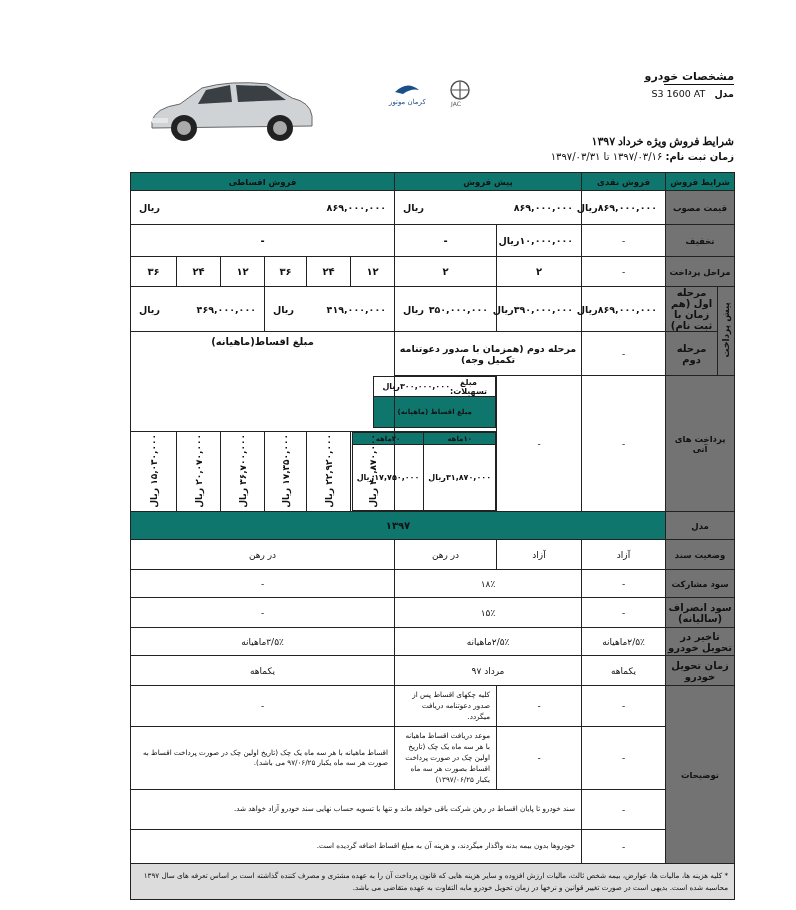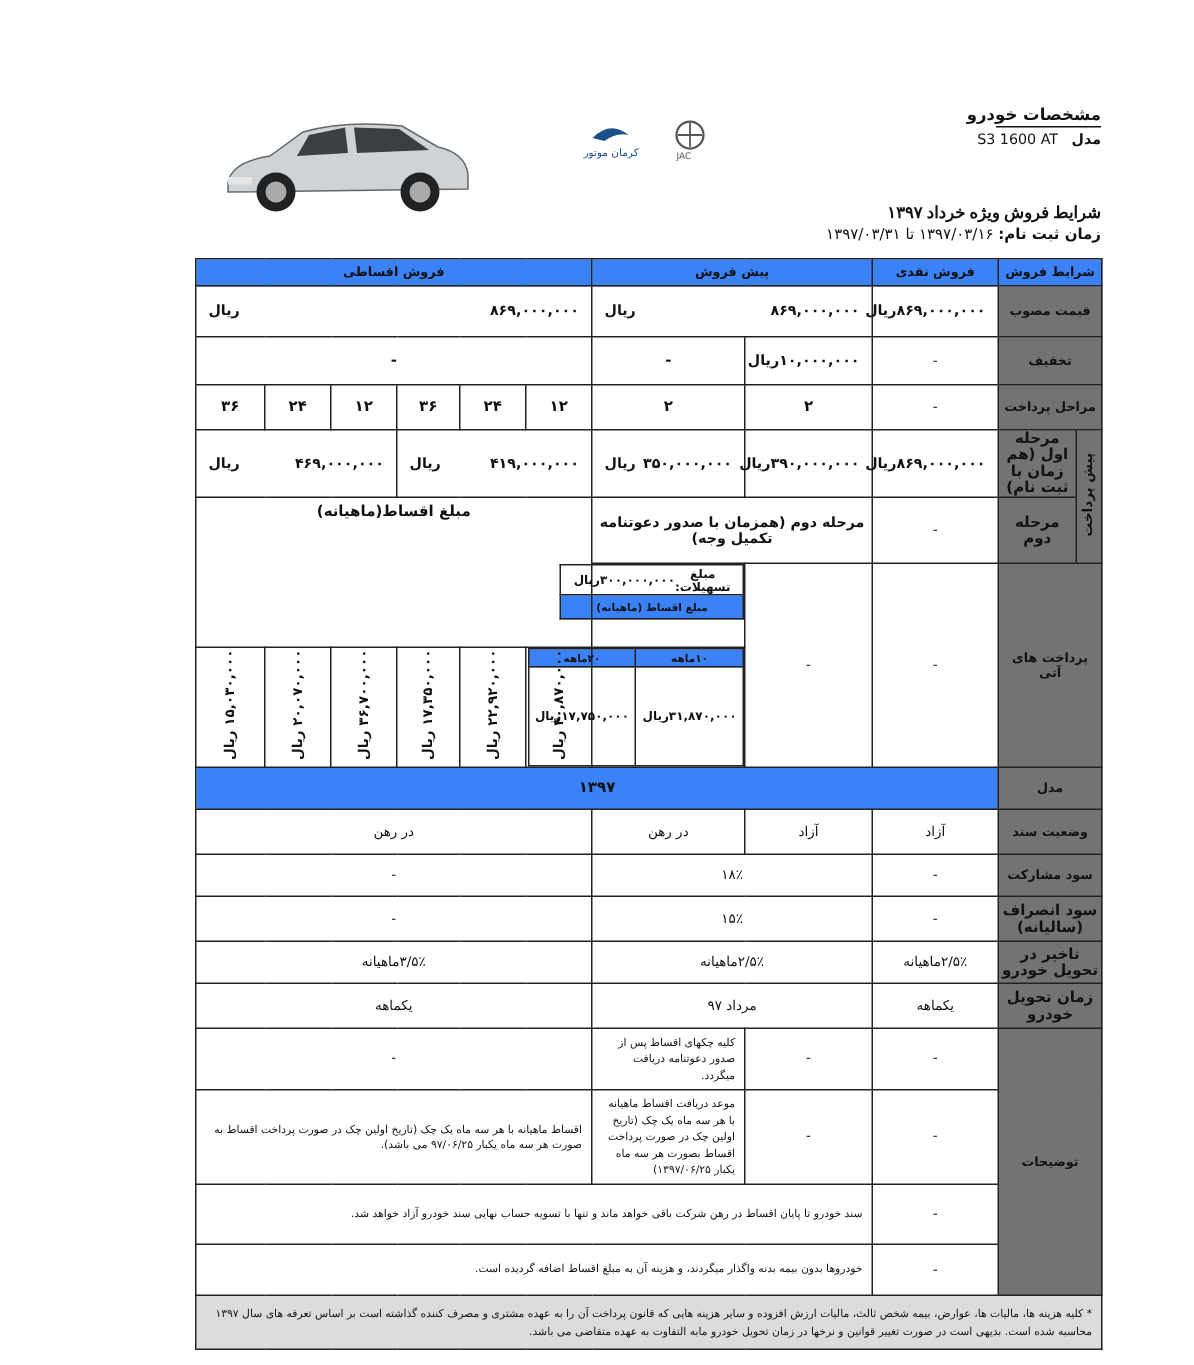--- a/index.html
+++ b/index.html
@@ -11,21 +11,21 @@
   .model-row b{font-weight:bold;margin-left:6px;}
   .cond-title{position:absolute;right:62px;top:135px;font-size:11px;font-weight:bold;direction:rtl;font-family:Liberation Serif, serif;}
   .reg-row{position:absolute;right:62px;top:151px;font-size:10px;direction:rtl;}
   .reg-row b{font-weight:bold;}
   .car{position:absolute;left:140px;top:70px;width:180px;height:80px;}
   .logo1{position:absolute;left:385px;top:78px;width:60px;height:30px;}
   .logo2{position:absolute;left:438px;top:78px;width:45px;height:30px;}
   table.main{position:absolute;left:130px;top:172px;width:604px;border-collapse:collapse;direction:rtl;font-size:9px;table-layout:fixed;}
   table.main td{border:1px solid #222;text-align:center;vertical-align:middle;padding:0 2px;}
   .lbl{background:#737373;font-weight:bold;font-size:8.5px;}
-  .hd{background:#3b82f6;font-weight:bold;font-size:8.5px;}
+  .hd{background:#0f766e;font-weight:bold;font-size:8.5px;}
   .big{font-weight:bold;font-size:10px;}
   .val{display:flex;justify-content:space-between;align-items:center;padding:0 6px;font-weight:bold;font-size:9.5px;}
   .val .unit{font-weight:bold;}
   .sm{font-size:10px;}
   .vt{writing-mode:vertical-rl;transform:rotate(180deg);font-size:9px;font-weight:bold;white-space:nowrap;}
   .note{text-align:right !important;font-size:7.2px;padding:4px 6px !important;line-height:1.5;}
   .foot{background:#dcdcdc;text-align:right !important;font-size:7.2px;padding:3px 6px !important;line-height:1.6;}
   .inner{width:100%;border-collapse:collapse;}
   .inner td{border:1px solid #222;}
 </style>
@@ -191,21 +191,21 @@
         <tbody>
               <tr style="height:20px">
                 <td>
                   <div class="val" style="font-size:8px">
                     <span>مبلغ تسهیلات:</span>
                     <span>۳۰۰,۰۰۰,۰۰۰</span>
                     <span>ریال</span>
                   </div>
                 </td>
               </tr>
-        <tr style="height:16px">
+        <tr style="height:31px">
                 <td class="hd" style="font-size:7px">مبلغ اقساط (ماهیانه)</td>
               </tr>
       </tbody>
           </table>
     </td>
   </tr>
 
   <tr style="height:80px">
     <td style="padding:0;vertical-align:top">
       <table class="inner">

